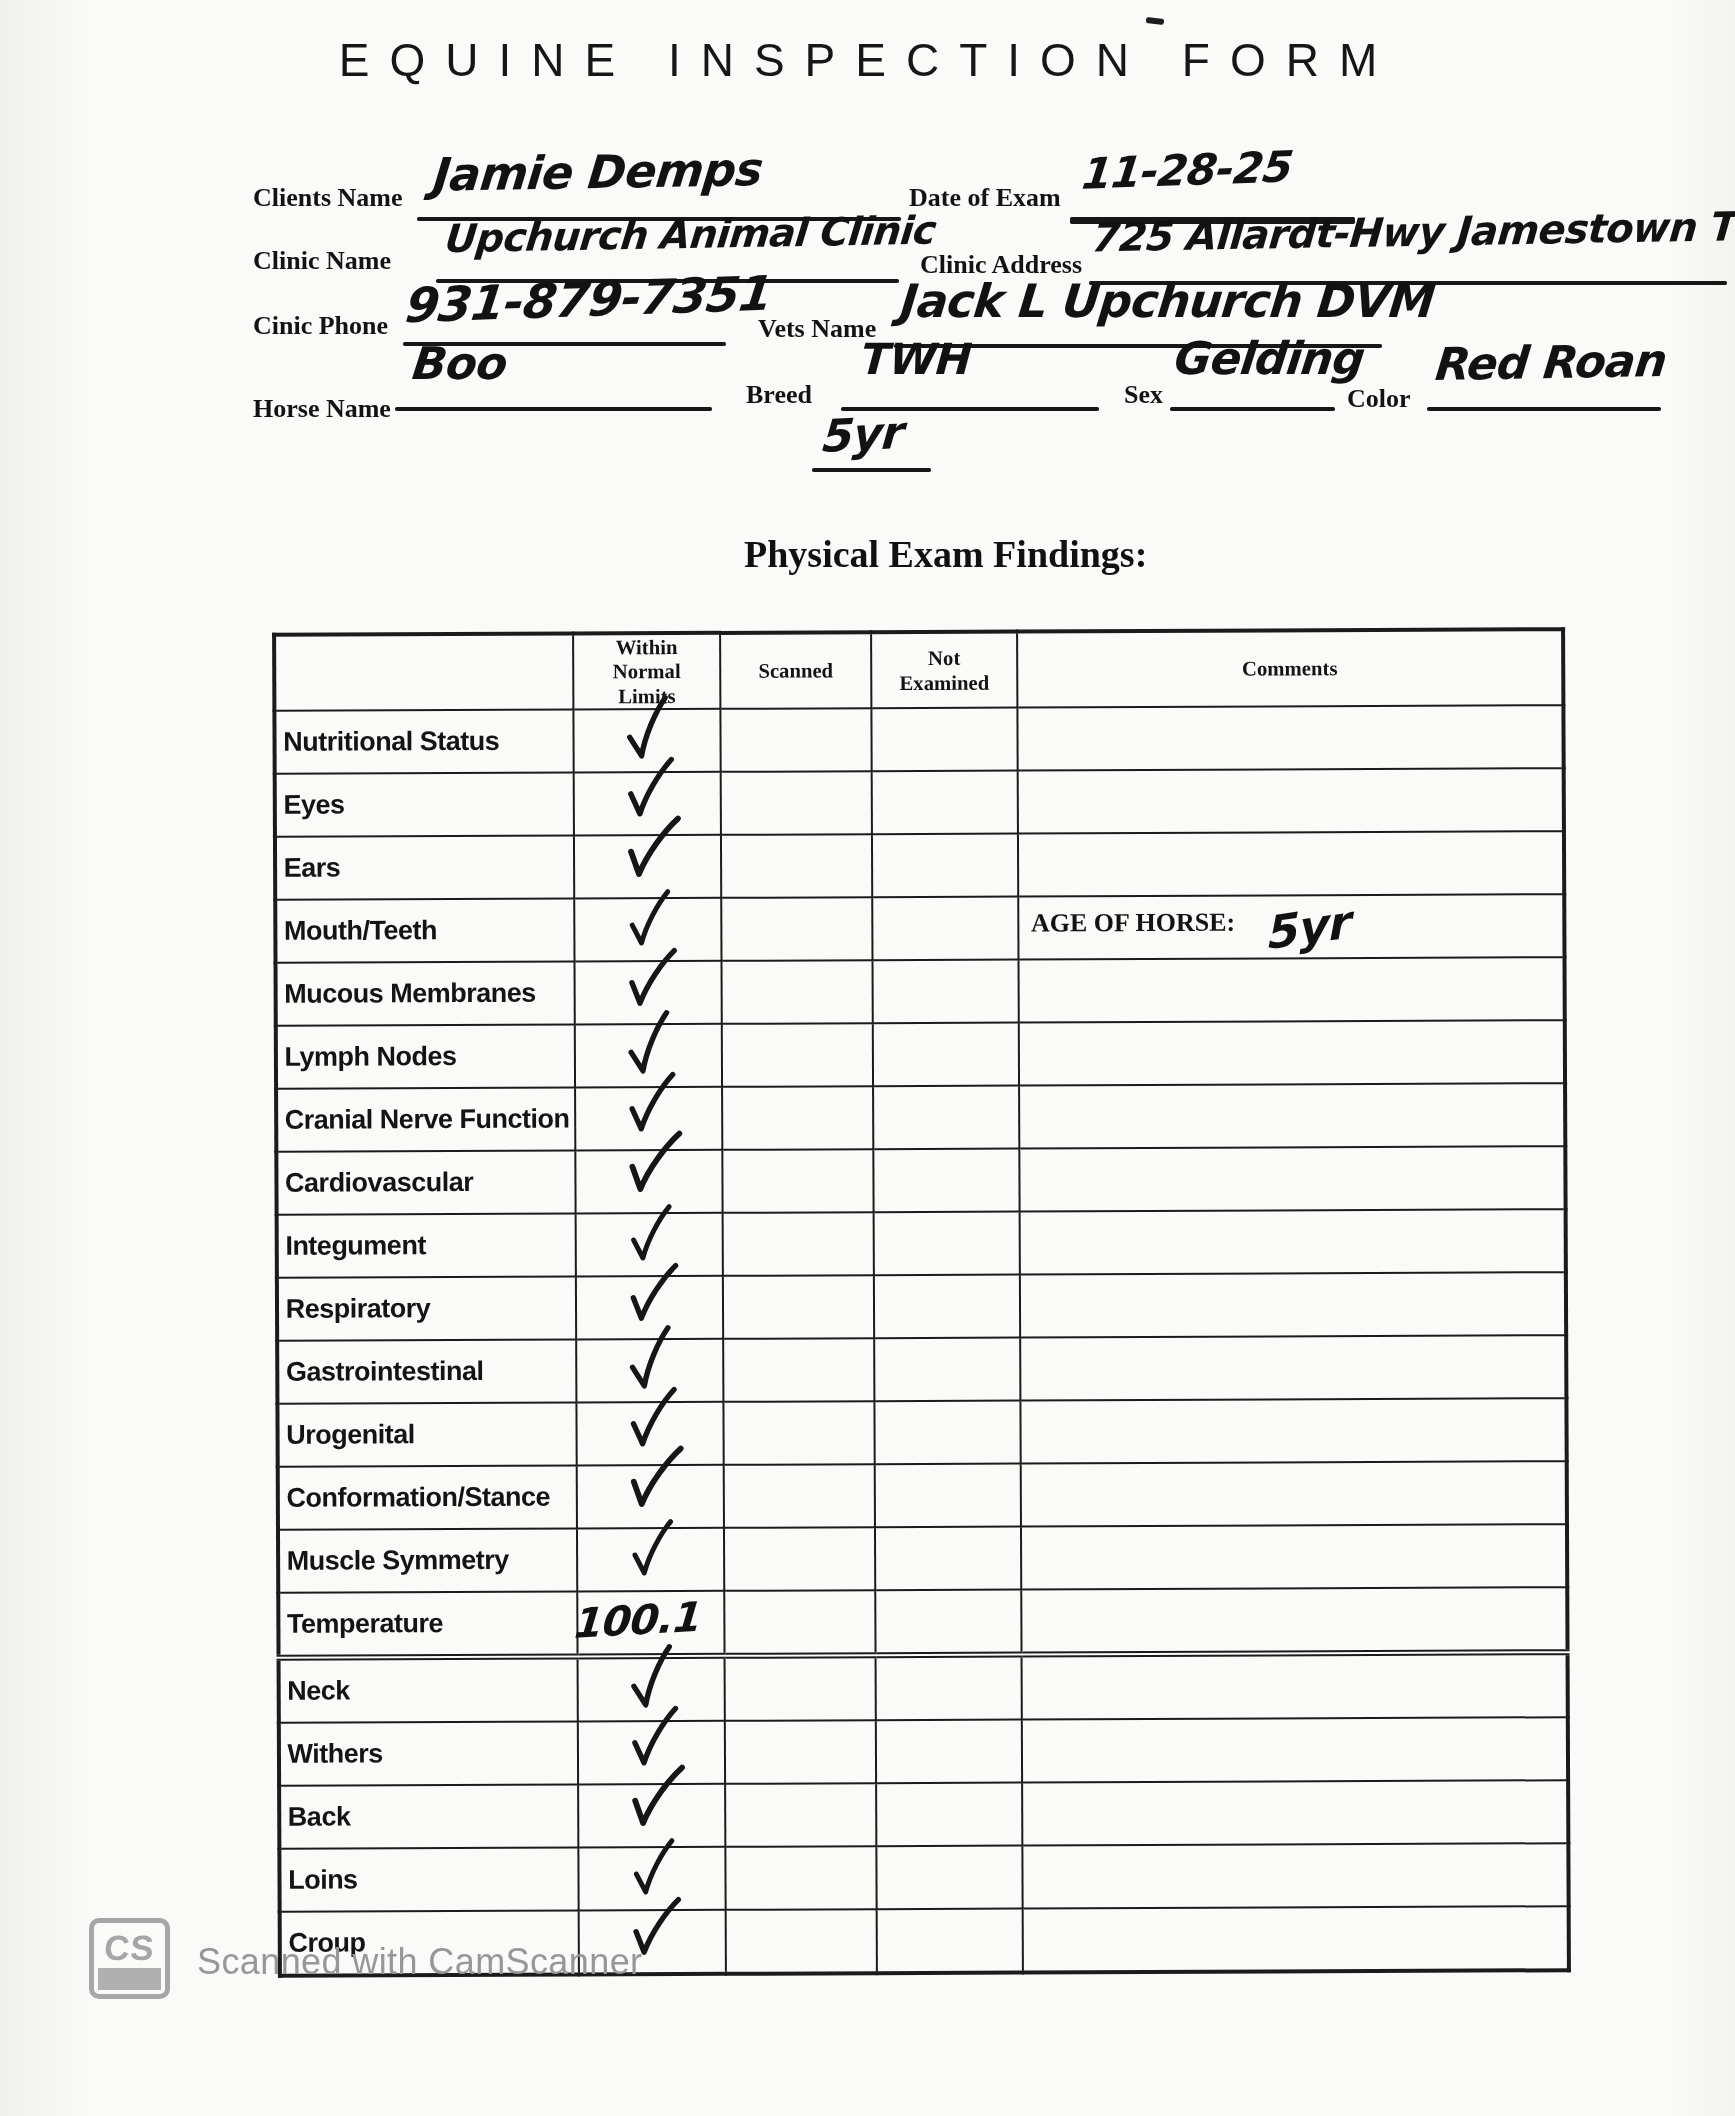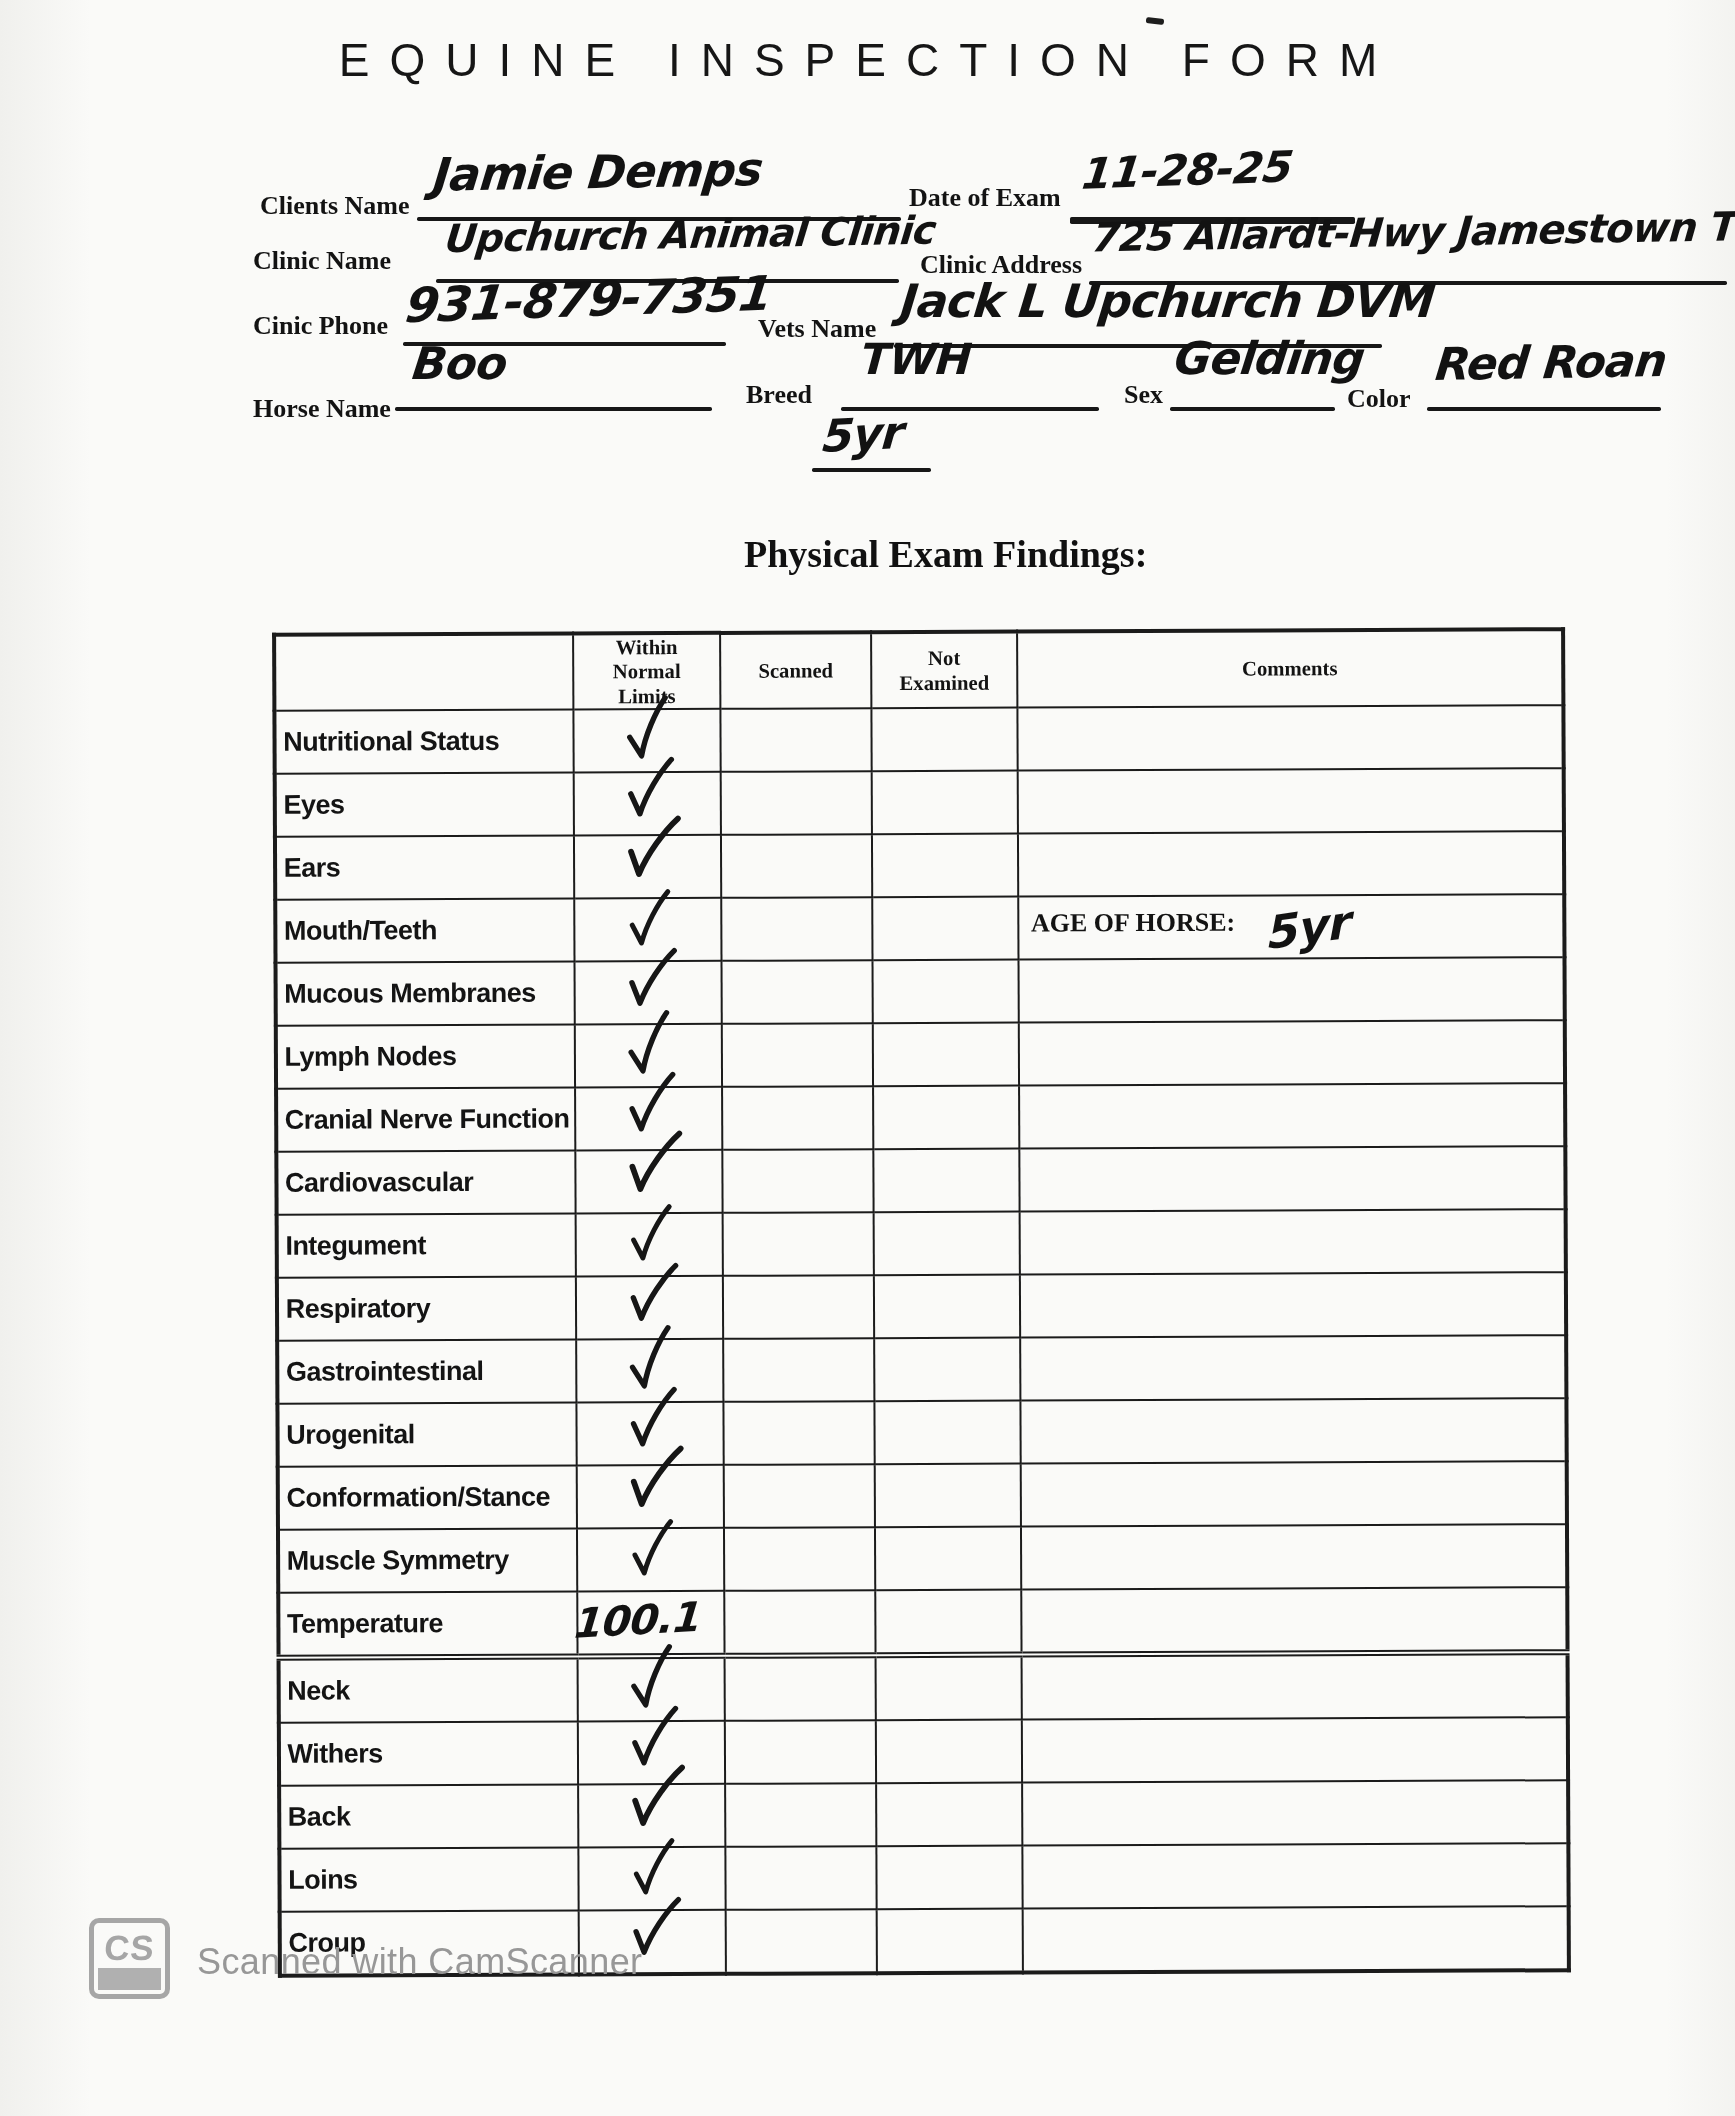--- a/index.html
+++ b/index.html
@@ -96,21 +96,21 @@
   }
 </style>
 </head>
 <body>
 
 <div class="page">
 
   <div class="artifact-dash"></div>
   <div class="title">EQUINE INSPECTION FORM</div>
 
-  <span class="fld f-label" style="left:253px;top:191px;margin-left:7px;">Clients Name</span>
+  <span class="fld f-label" style="left:253px;top:183px;">Clients Name</span>
   <span class="uline" style="left:417px;top:217px;width:484px;"></span>
   <span class="fld hw v-client">Jamie Demps</span>
   <span class="fld f-label" style="left:909px;top:183px;">Date of Exam</span>
   <span class="uline thick" style="left:1070px;top:217px;width:285px;"></span>
   <span class="fld hw v-date">11-28-25</span>
 
   <span class="fld f-label" style="left:253px;top:246px;">Clinic Name</span>
   <span class="uline" style="left:436px;top:279px;width:463px;"></span>
   <span class="fld hw v-clinic">Upchurch Animal Clinic</span>
   <span class="fld f-label" style="left:920px;top:250px;">Clinic Address</span>

